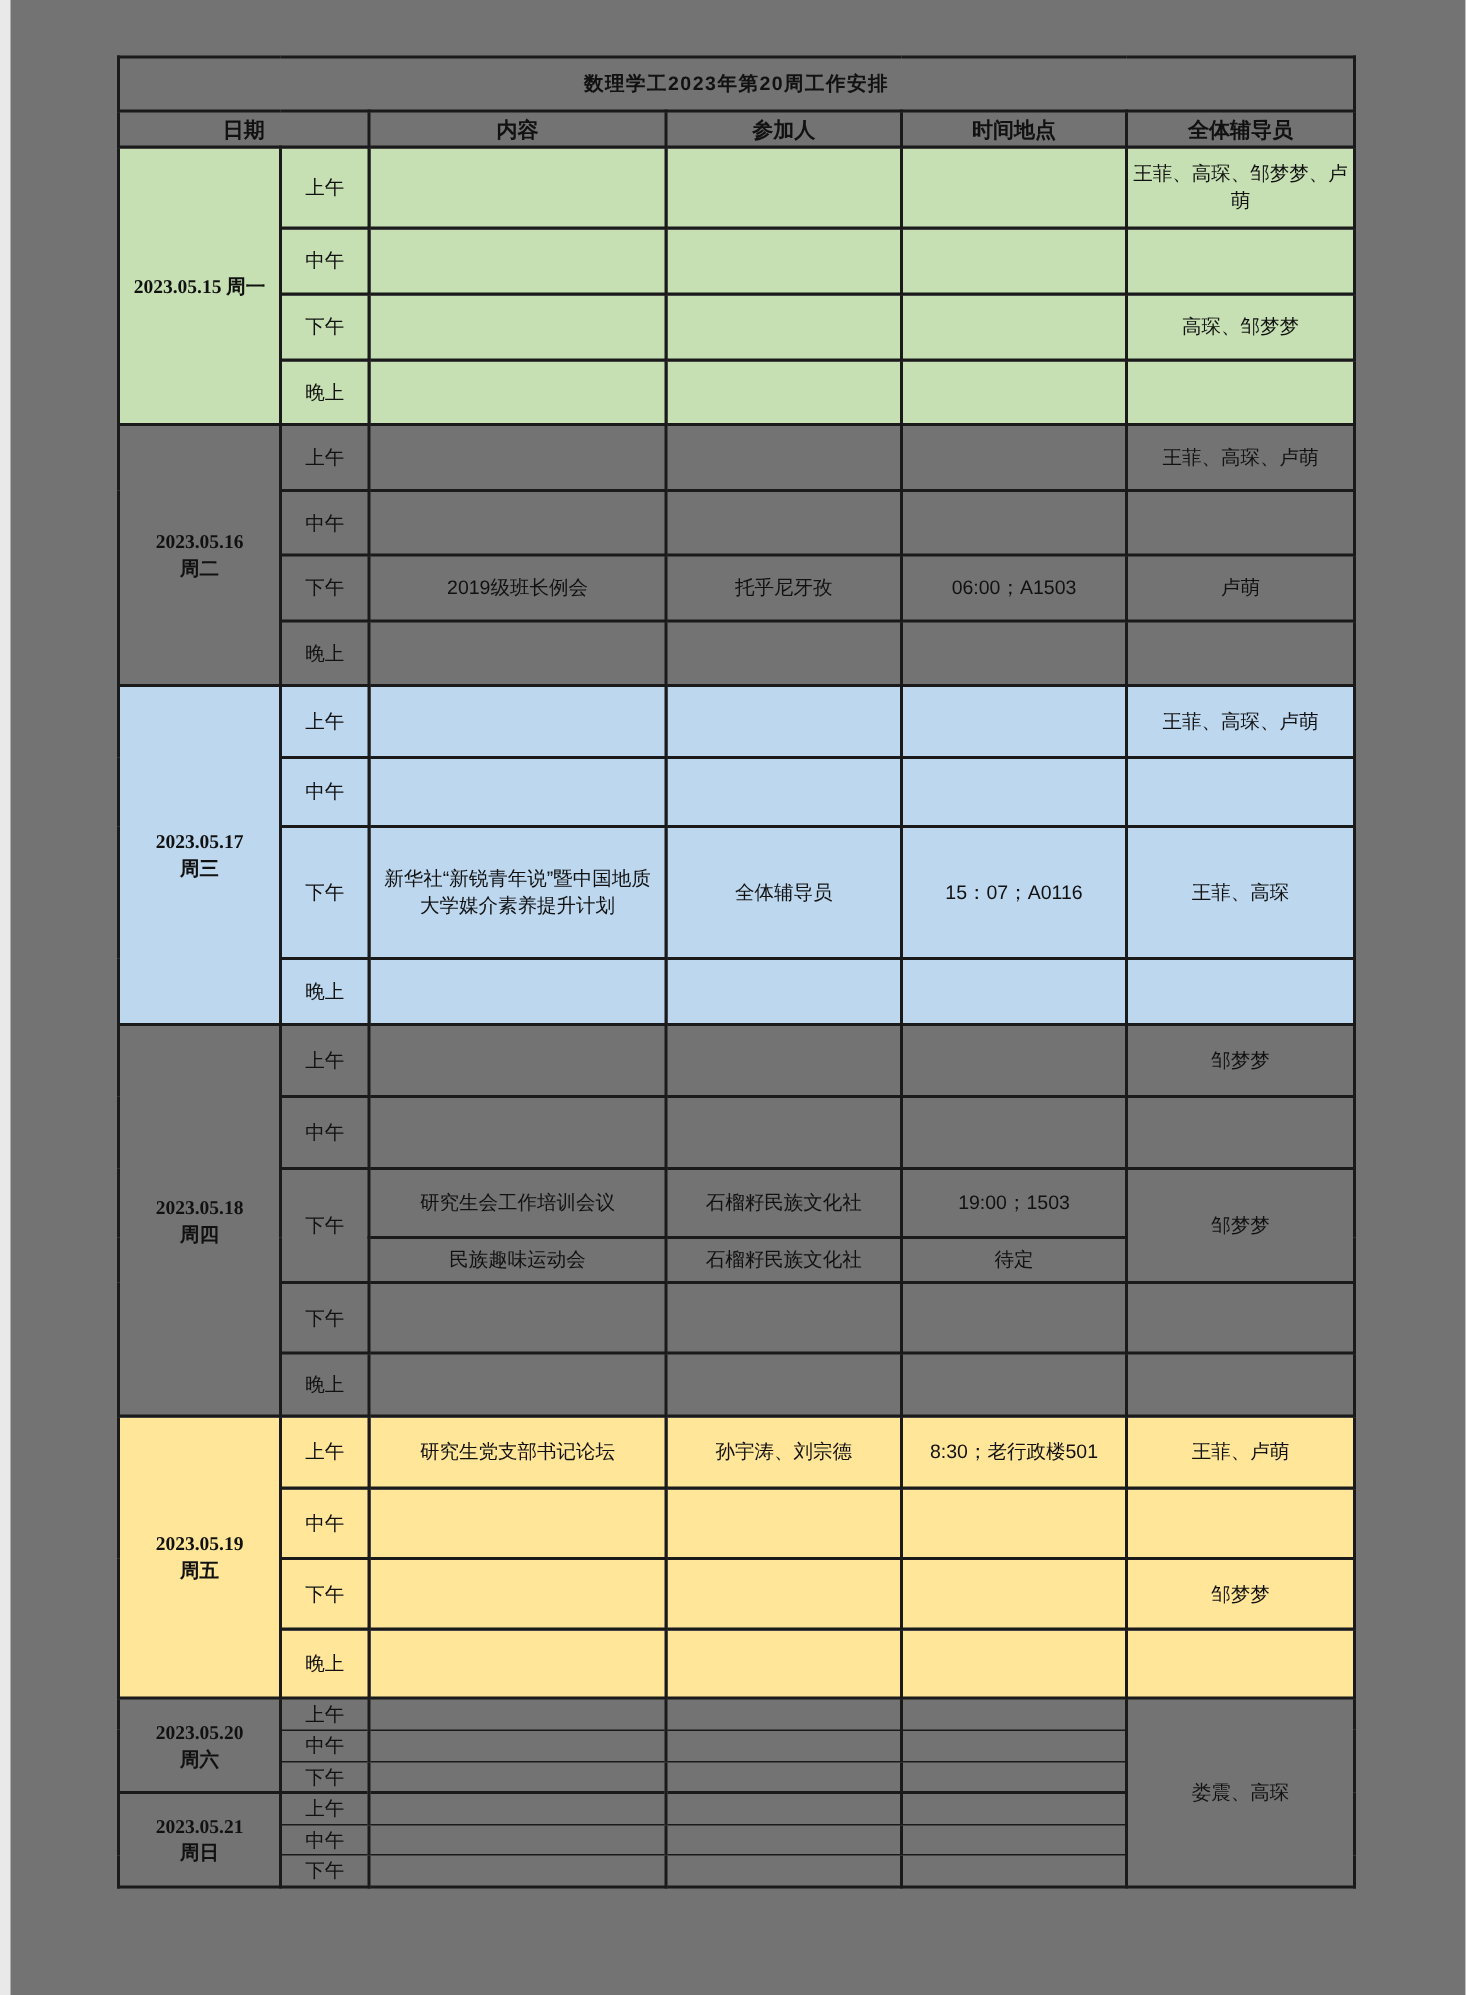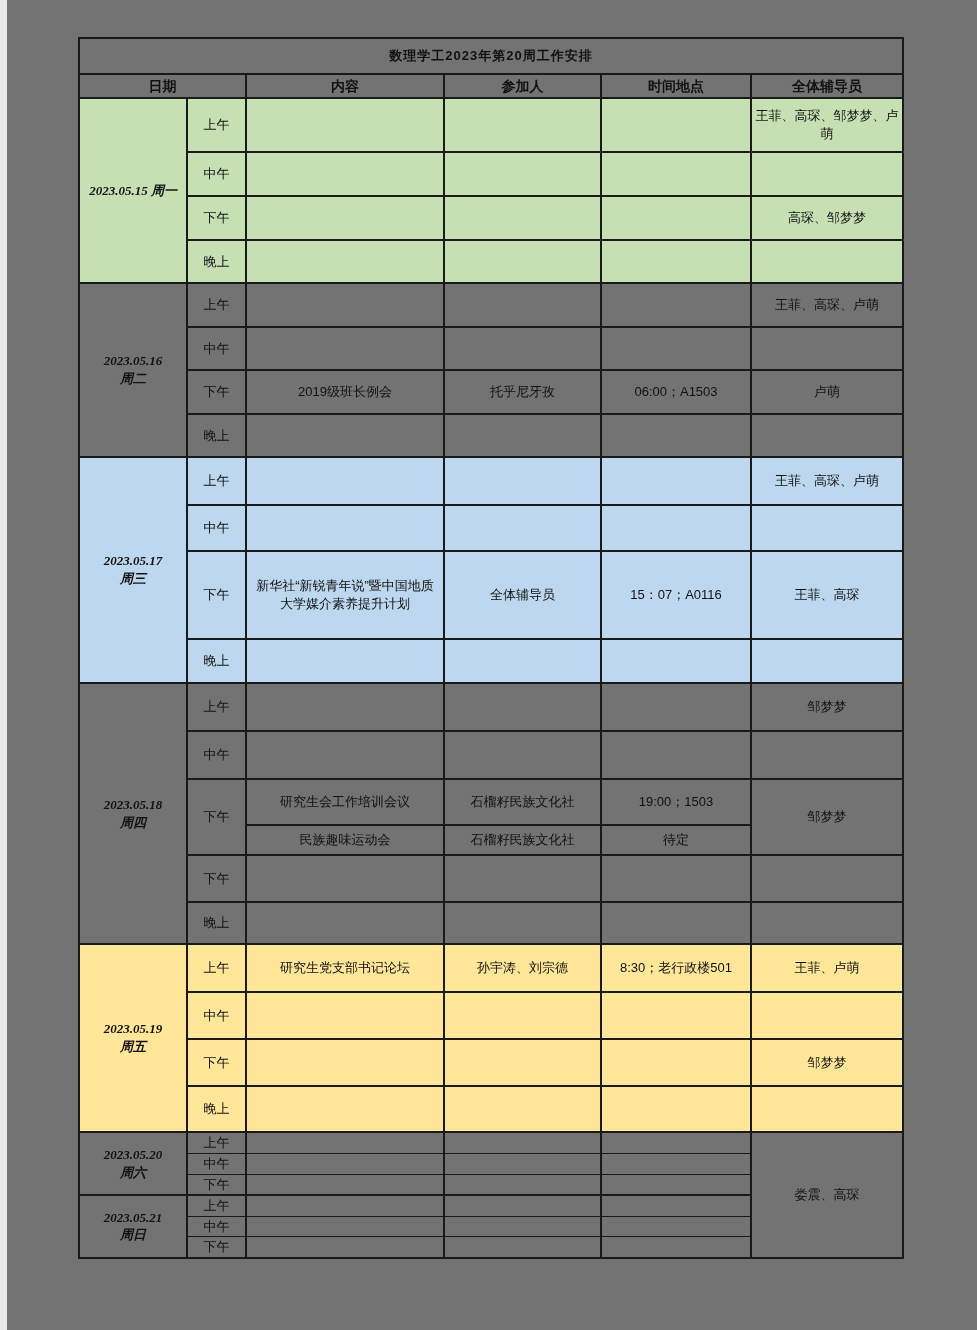--- a/index.html
+++ b/index.html
@@ -42,21 +42,20 @@
     font-weight:bold;
     padding:1px 12px;
     margin-left:45px;
   }
   td.date-cell{
     font-family:"Liberation Serif","DejaVu Serif",serif;
     font-weight:bold;
     font-size:13.5px;
     white-space:pre-line;
     padding:0 1px;
-    font-style:italic;
   }
   td.period-cell{font-size:14px;}
   
   tr.bg-g td{background:#c6e0b4;}
   tr.bg-b td{background:#bdd7ee;}
   tr.bg-y td{background:#ffe699;}
   
   tr.wk td{border-top-width:1px;border-bottom-width:1px;}
   tr.wk td.date-cell, tr.wk td.duty-cell{border-top-width:2px;border-bottom-width:2px;}
   tr.wk-sun-first td{border-top-width:2px;}

